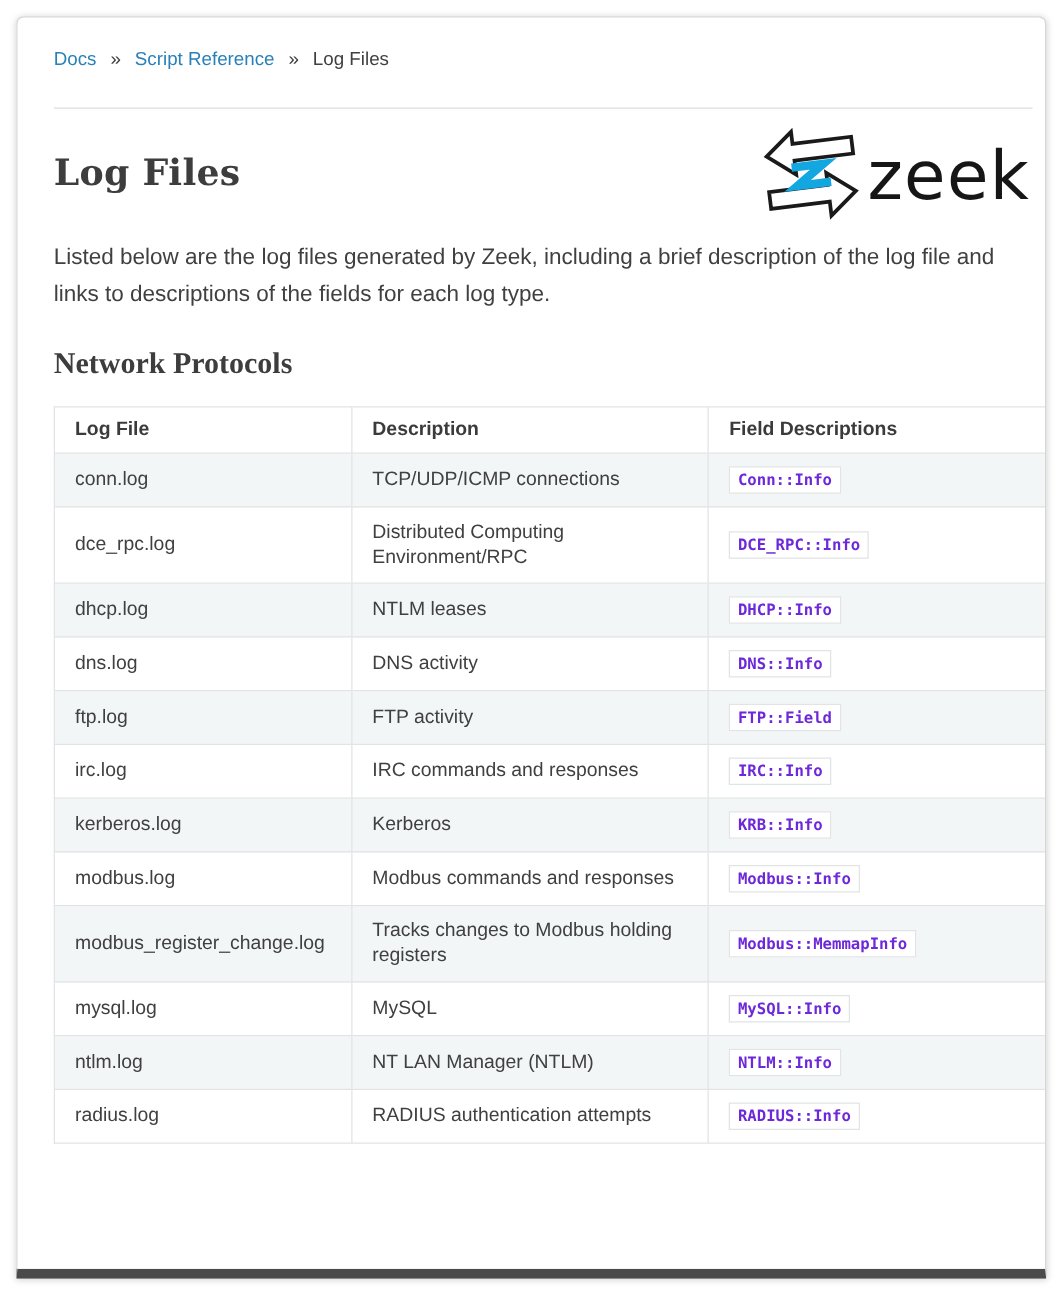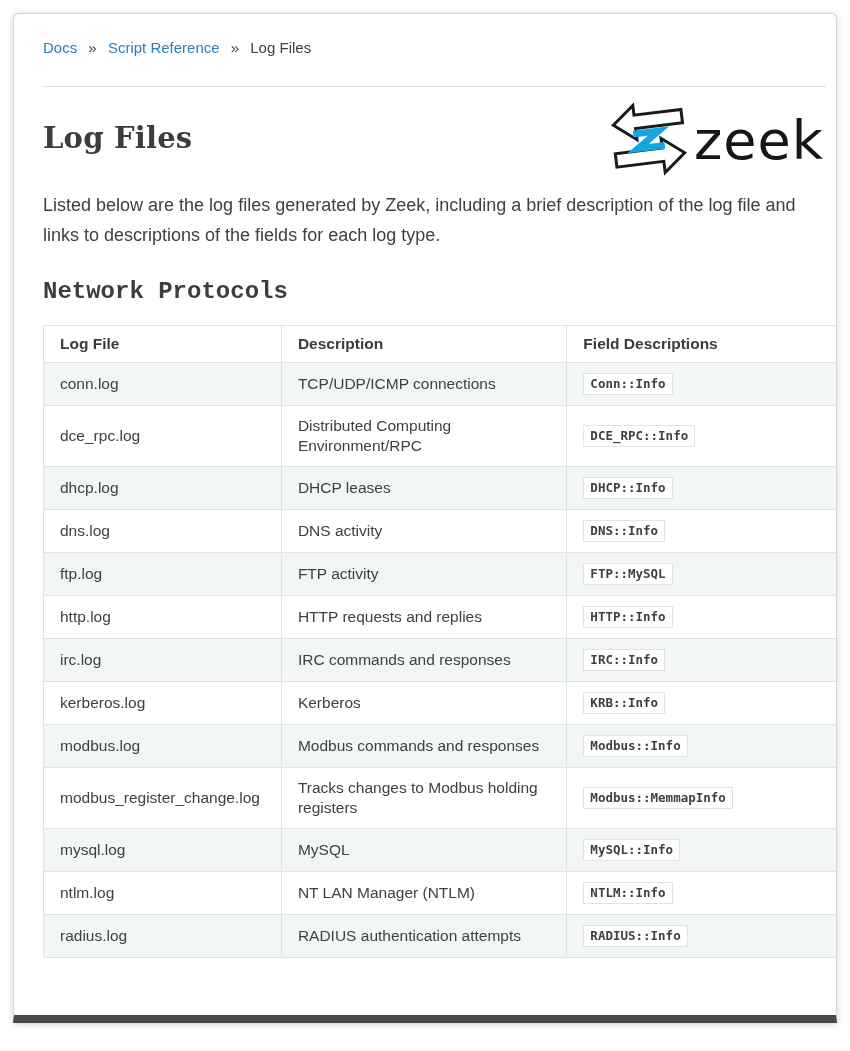--- a/index.html
+++ b/index.html
@@ -64,21 +64,21 @@
   p.intro {
     margin-top: 10px;
     max-width: 772px;
     font-size: 18px;
     line-height: 1.65;
     color: #404040;
   }
 
   
   h2.section-title {
-    font-family: Liberation Mono, monospace;
+    font-family: Liberation Serif, serif;
     font-weight: 700;
     font-size: 24px;
     color: #3d3d3d;
     margin-top: 28px;
   }
 
   
   table.log-table {
     margin-top: 20px;
     border-collapse: collapse;
@@ -103,21 +103,21 @@
     color: #3b3b3b;
     padding: 8px 16px;
   }
   .log-table tbody tr:nth-child(odd) td { background: #f3f6f6; }
   .log-table td.col-log { white-space: nowrap; }
   code.xref {
     display: inline-block;
     font-family: "DejaVu Sans Mono", "Liberation Mono", monospace;
     font-size: 12.5px;
     font-weight: bold;
-    color: #404040;
+    color: #6d28d9;
     background: #ffffff;
     border: 1px solid #e1e4e5;
     padding: 2px 6px;
     line-height: 16px;
     white-space: nowrap;
     cursor: pointer;
   }
 </style>
 </head>
 <body>
@@ -178,50 +178,43 @@
   <tr>
     <td class="col-log">dce_rpc.log</td>
     <td class="col-desc">Distributed Computing Environment/RPC</td>
     <td class="col-field">
       <code class="xref">DCE_RPC::Info</code>
     </td>
   </tr>
 
   <tr>
     <td class="col-log">dhcp.log</td>
-    <td class="col-desc">DHCP leases</td>
+    <td class="col-desc">NTLM leases</td>
     <td class="col-field">
       <code class="xref">DHCP::Info</code>
     </td>
   </tr>
 
 
   <tr>
     <td class="col-log">dns.log</td>
     <td class="col-desc">DNS activity</td>
     <td class="col-field">
       <code class="xref">DNS::Info</code>
     </td>
   </tr>
 
   <tr>
     <td class="col-log">ftp.log</td>
     <td class="col-desc">FTP activity</td>
     <td class="col-field">
-      <code class="xref">FTP::MySQL</code>
-    </td>
-  </tr>
-
-  <tr>
-    <td class="col-log">http.log</td>
-    <td class="col-desc">HTTP requests and replies</td>
-    <td class="col-field">
-      <code class="xref">HTTP::Info</code>
-    </td>
-  </tr>
+      <code class="xref">FTP::Field</code>
+    </td>
+  </tr>
+
 
   <tr>
     <td class="col-log">irc.log</td>
     <td class="col-desc">IRC commands and responses</td>
     <td class="col-field">
       <code class="xref">IRC::Info</code>
     </td>
   </tr>
 
   <tr>

